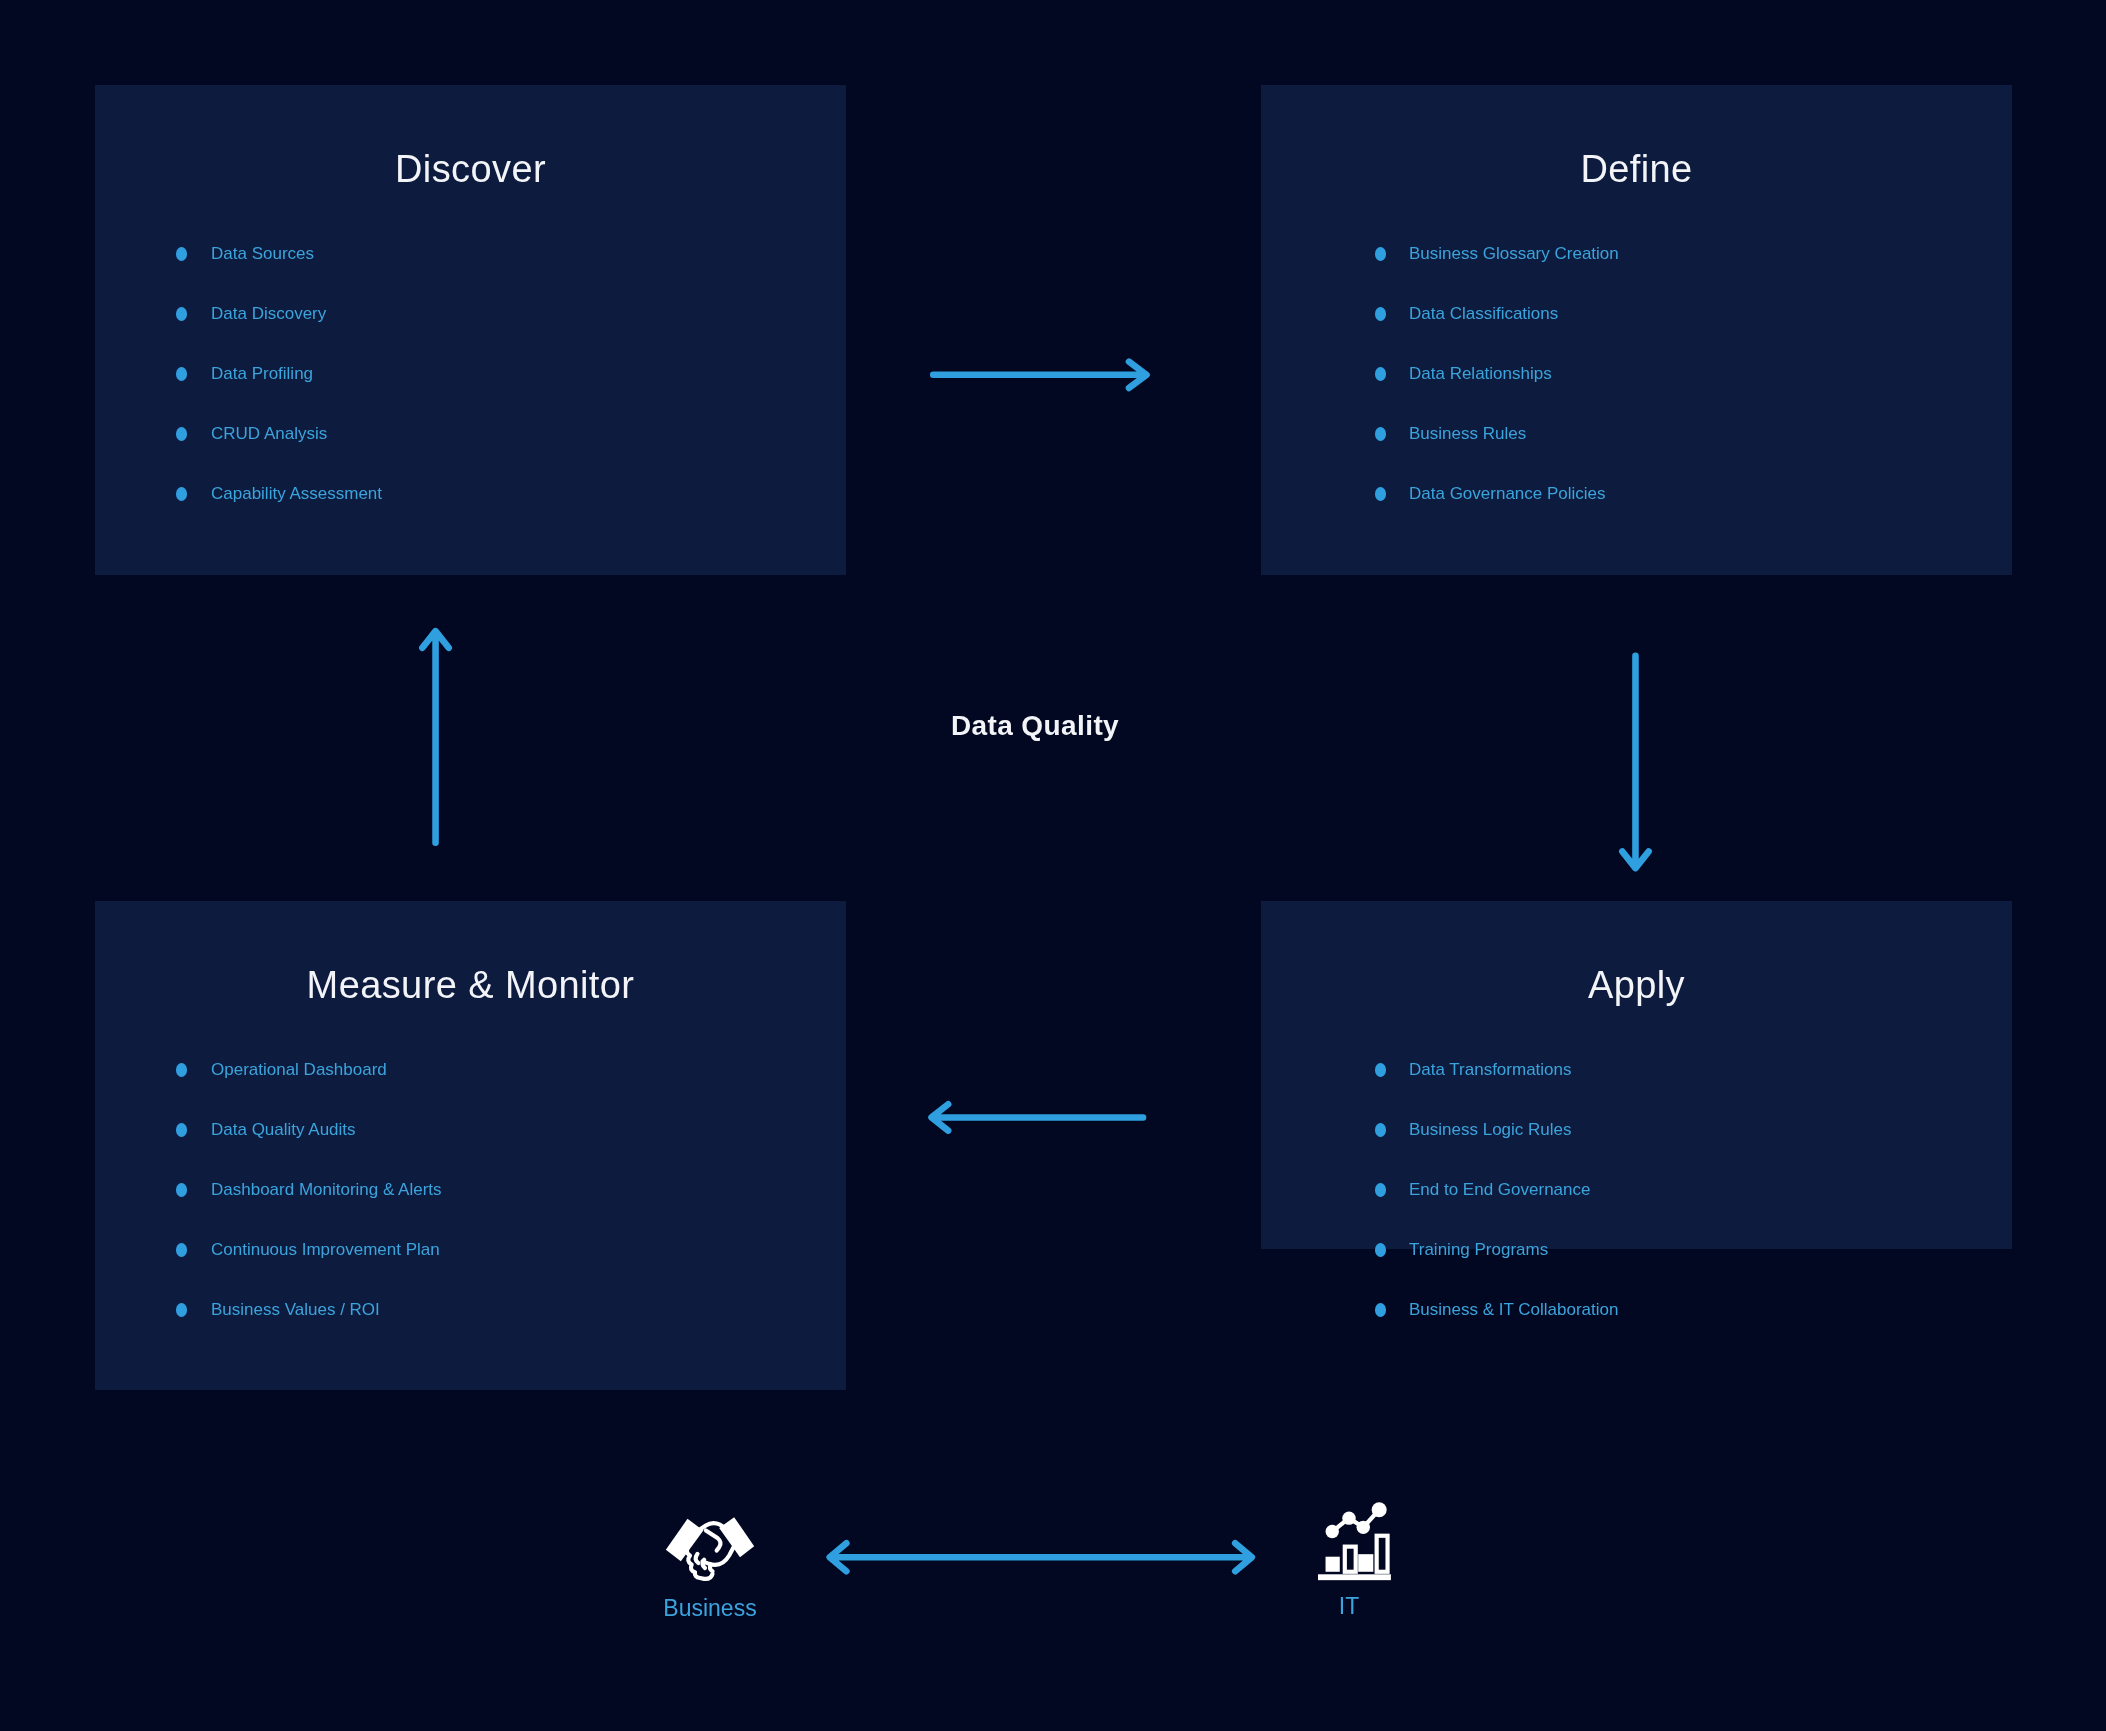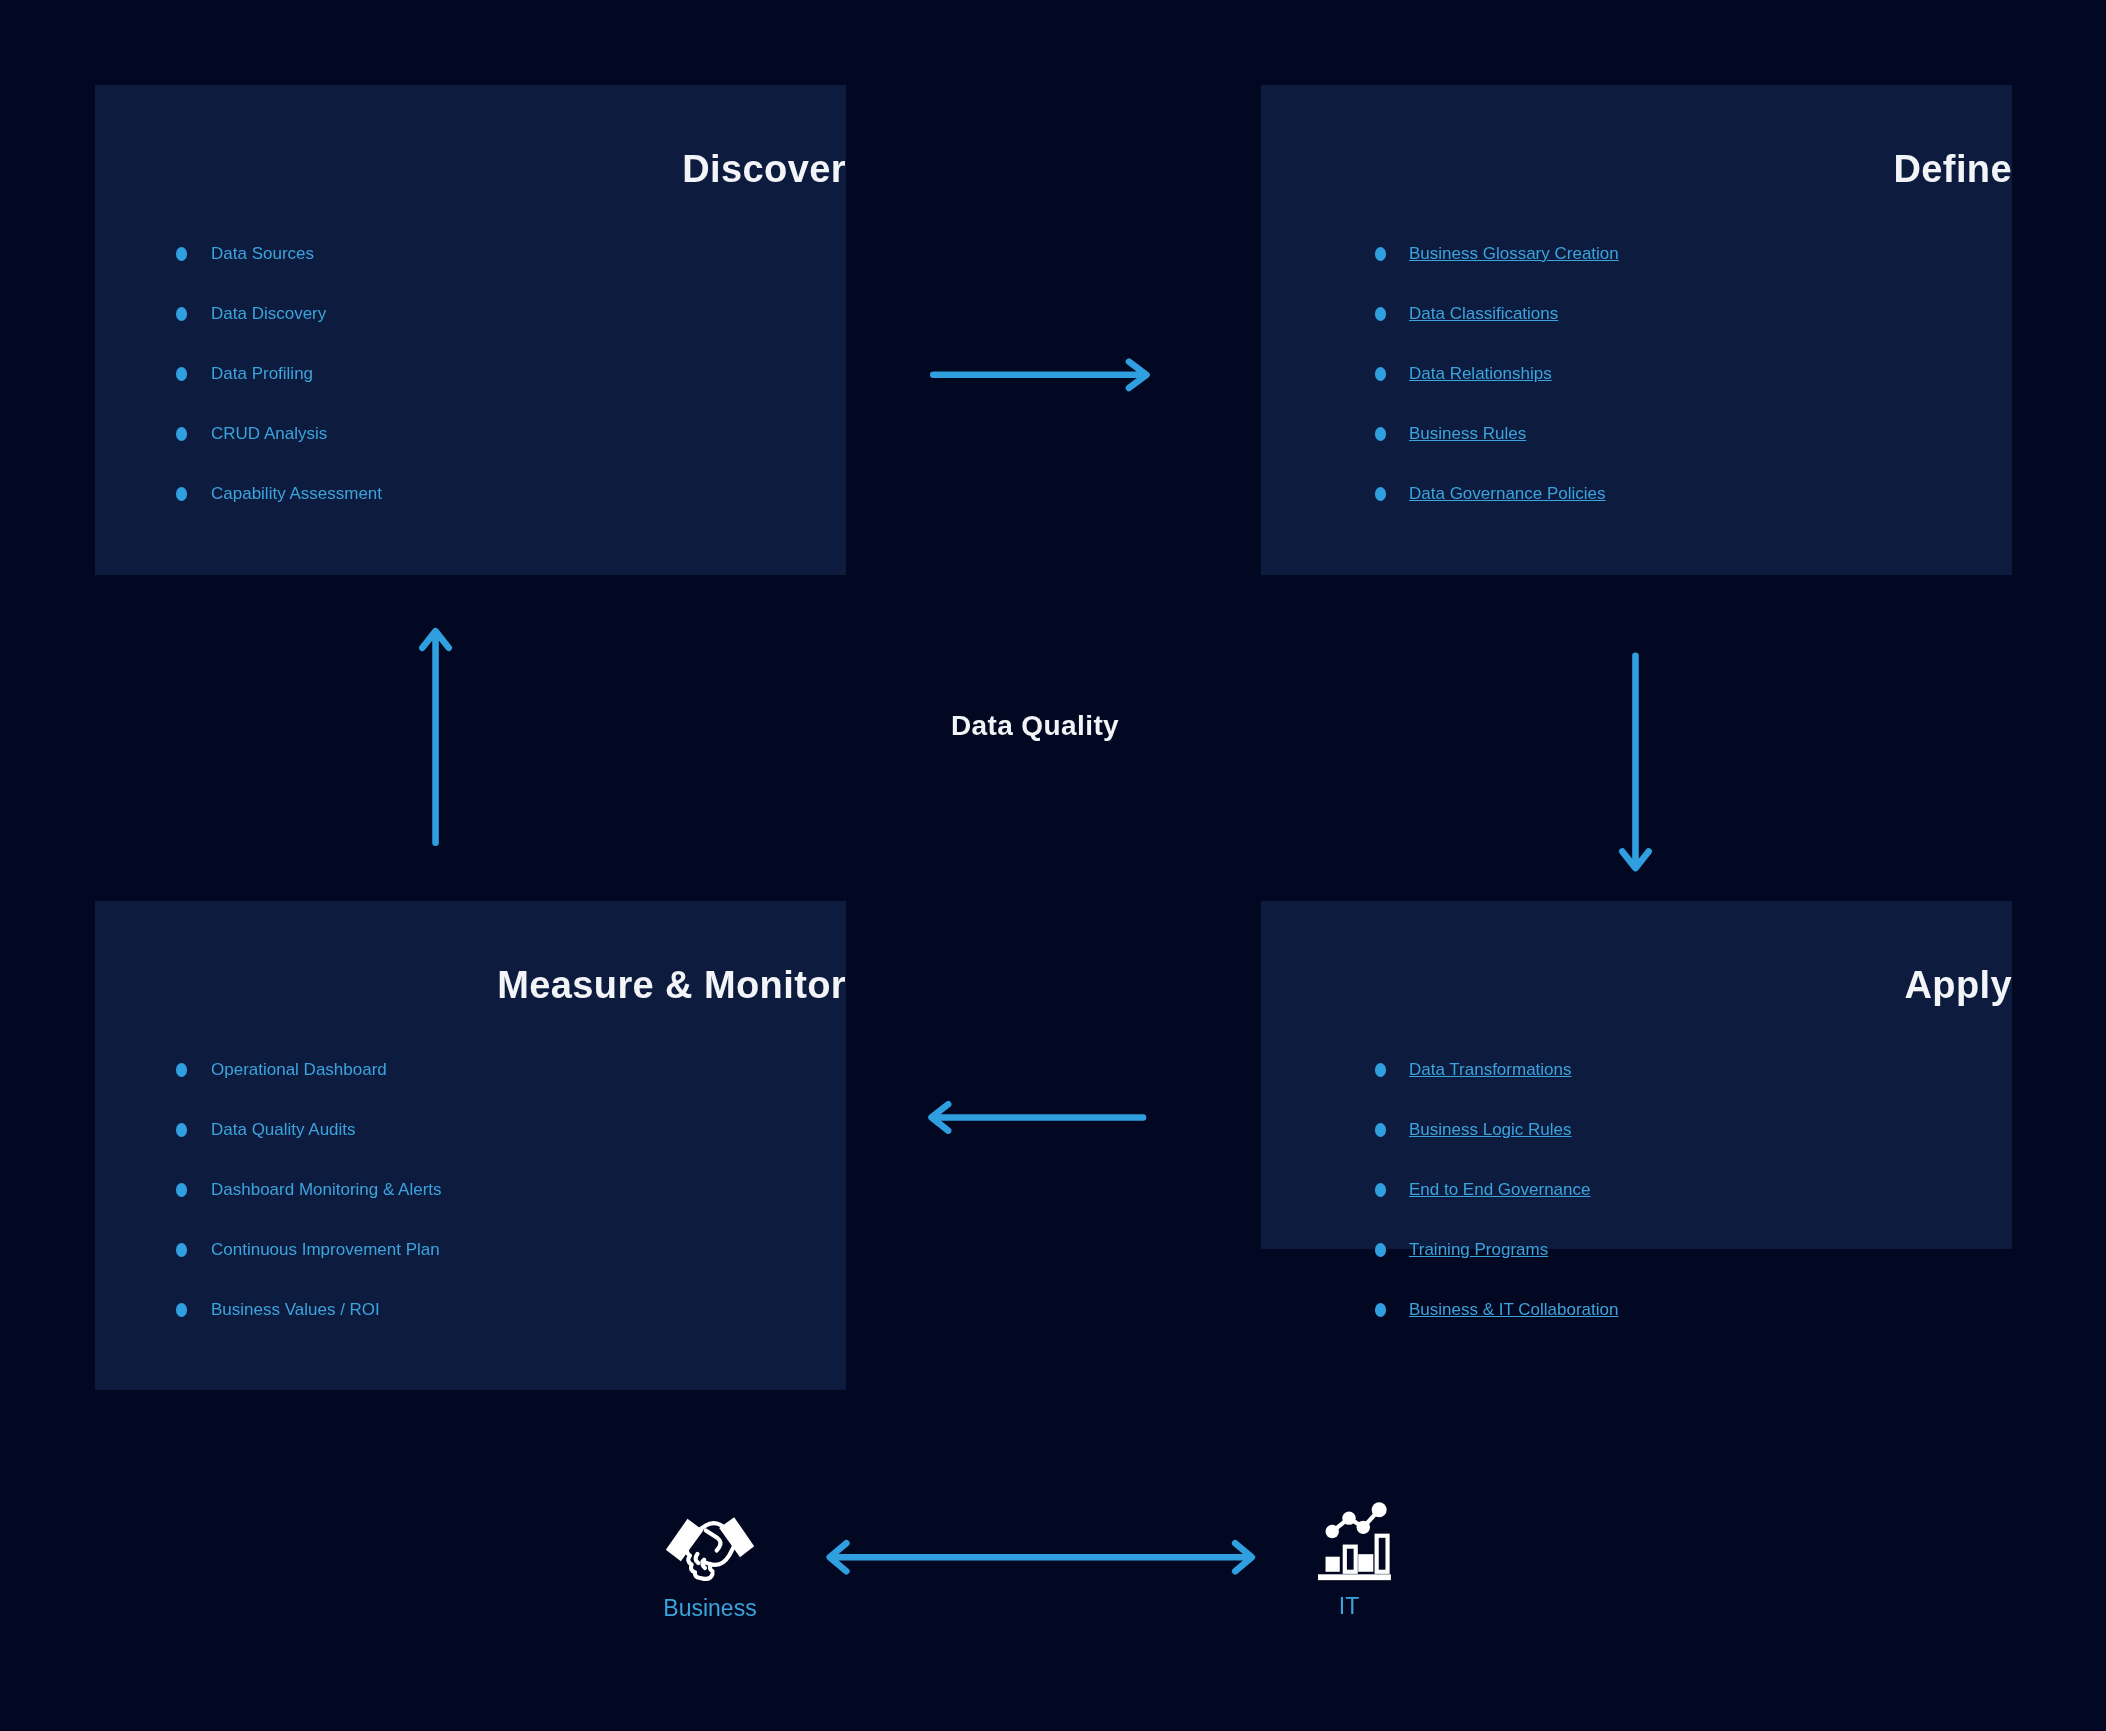--- a/index.html
+++ b/index.html
@@ -25,45 +25,45 @@
   #box-define   { left: 1261px; top: 85px;  }
   #box-measure  { left: 95px;  top: 901px; height: 489px; }
   #box-apply    { left: 1261px; top: 901px; height: 348px; }
 
   .box h2 {
     position: absolute;
     top: 63px;
     left: 0;
     width: 100%;
     margin: 0;
-    text-align: right;
+    text-align: center;
     font-size: 38px;
     line-height: 42px;
-    font-weight: 700;
+    font-weight: 400;
     letter-spacing: 0.4px;
     color: #f2f4f8;
   }
   .box ul {
     position: absolute;
     top: 139px;
     left: 0;
     width: 100%;
     margin: 0;
     padding: 0;
     list-style: none;
   }
   .box li {
     position: relative;
     font-size: 17px;
     line-height: 60px;
     color: #3ba4dd;
     white-space: nowrap;
   }
   .box.left  li { padding-left: 116px; }
-  .box.right li { padding-left: 148px; text-decoration: underline; }
+  .box.right li { padding-left: 148px; }
   .box li::before {
     content: "";
     position: absolute;
     top: 50%;
     transform: translateY(-50%);
     width: 11.4px;
     height: 14px;
     border-radius: 50%;
     background: #2f9fe0;
   }

